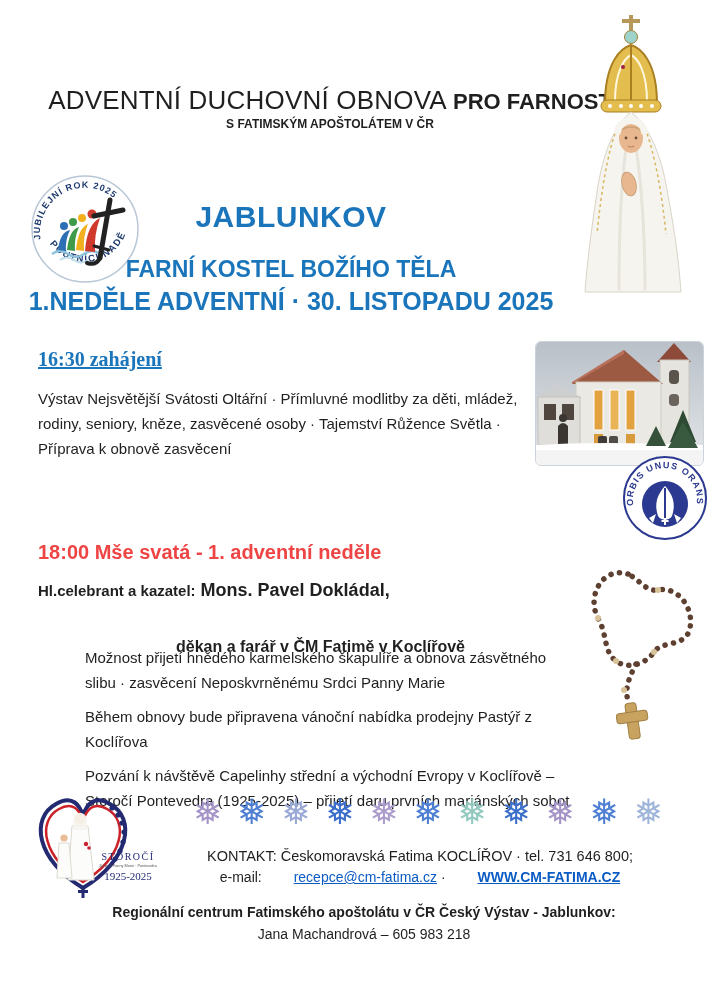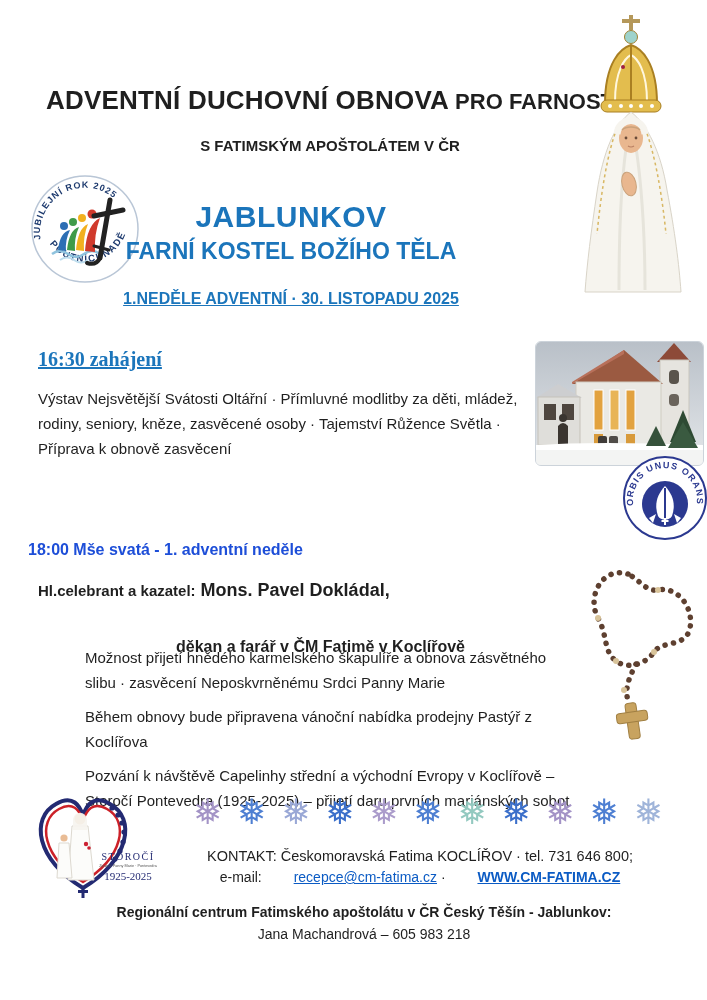--- a/index.html
+++ b/index.html
@@ -1,35 +1,35 @@
 <!DOCTYPE html>
 <html><head>
 <meta charset="utf-8">
 <style>
   html,body{margin:0;padding:0;background:#888;}
   .page{position:relative;width:707px;height:1000px;background:#ffffff;margin:0 auto;
         font-family:"Liberation Sans",sans-serif;color:#1f1f1f;overflow:hidden;}
   .abs{position:absolute;}
   
   .title-block{left:10px;top:86px;width:640px;text-align:center;line-height:1.15;}
-  .title-main{font-size:26px;font-weight:bold;letter-spacing:.2px;}
+  .title-main{font-size:26px;font-weight:normal;letter-spacing:.2px;}
   .title-suffix{font-size:22px;font-weight:bold;}
-  .title-sub{font-size:15px;font-weight:bold;margin-top:21px;}
+  .title-sub{font-size:12px;font-weight:bold;margin-top:2px;}
   
   .event-block{left:0;top:200px;width:582px;text-align:center;color:#1b75bb;font-weight:bold;}
   .event-city{font-size:30px;letter-spacing:.5px;}
-  .event-venue{font-size:23px;margin-top:4px;}
-  .event-date{font-size:16px;margin-top:25px;text-decoration:underline;}
+  .event-venue{font-size:23px;margin-top:22px;}
+  .event-date{font-size:25px;margin-top:4px;}
   
   .opening-heading{left:38px;top:348px;font-size:20px;font-weight:bold;color:#1b75bb;text-decoration:underline;font-family:Liberation Serif, serif;}
   .opening-desc{left:38px;top:386px;width:497px;font-size:15px;line-height:25px;}
   .quote{left:38px;top:468px;font-size:17px;font-weight:bold;color:#1b75bb;}
   .speaker{left:38px;top:496px;width:562px;text-align:right;font-size:17px;font-weight:bold;color:#1b75bb;}
   
-  .mass-heading{left:28px;top:541px;font-size:16px;font-weight:bold;color:#1d4ed8;}
+  .mass-heading{left:38px;top:541px;font-size:20px;font-weight:bold;color:#ef4444;}
   .celebrant-line{left:38px;top:580px;font-size:15px;font-weight:bold;}
   .celebrant-name{font-size:18px;}
   .celebrant-role{left:176px;top:638px;font-size:16px;font-weight:bold;}
   .notes{left:85px;top:645px;width:487px;font-size:15px;line-height:25px;}
   .notes .note{margin-bottom:9px;}
   
   .jubilee-logo{left:30px;top:174px;width:110px;height:110px;}
   .statue{left:563px;top:12px;width:142px;height:285px;}
   .church-photo{left:535px;top:341px;width:167px;height:123px;border:1px solid #ccd3da;border-radius:6px;overflow:hidden;}
   .orbis{left:623px;top:456px;width:84px;height:84px;}
@@ -269,17 +269,17 @@
     <span style="color:#4e7fd2">❅</span>
     <span style="color:#9fb4d9">❅</span>
   </div>
 
   <div class="abs contact-block">
     <div class="contact-line1">KONTAKT: Českomoravská Fatima KOCLÍŘOV · tel. 731 646 800;</div>
     <div class="contact-line2"><span>e-mail: </span><a class="link">recepce@cm-fatima.cz</a><span> · </span><a class="link bold">WWW.CM-FATIMA.CZ</a></div>
   </div>
 
   <div class="abs regional-block">
-    <div class="regional-line1">Regionální centrum Fatimského apoštolátu v ČR Český Těšín - Jablunkov:</div>
+    <div class="regional-line1">Regionální centrum Fatimského apoštolátu v ČR Český Výstav - Jablunkov:</div>
     <div class="regional-line2">Jana Machandrová – 605 983 218</div>
   </div>
 
 </div>
 
 </body></html>

